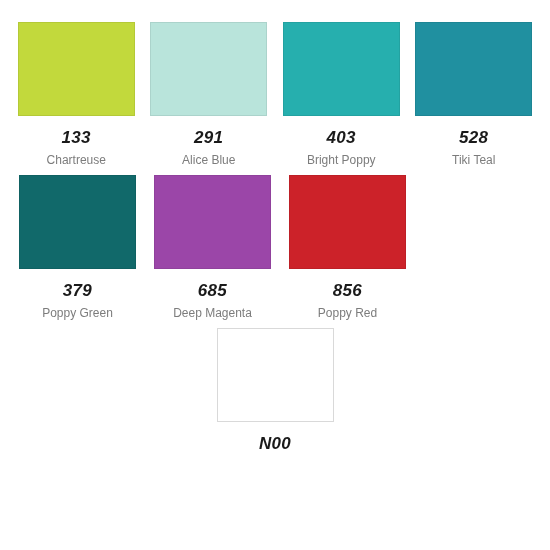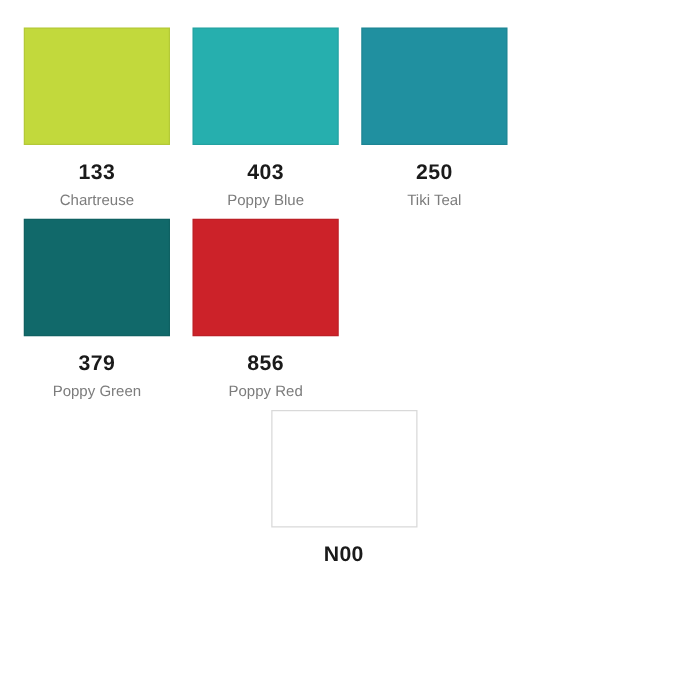--- a/index.html
+++ b/index.html
@@ -49,20 +49,21 @@
     border: 1px solid #d9d9d9;
   }
   .swatch-code {
     margin-top: 13px;
     font-size: 17px;
     font-weight: bold;
     color: #1a1a1a;
     letter-spacing: 0.3px;
     line-height: 1.1;
     text-align: center;
+    font-style: italic;
   }
   .swatch-name {
     margin-top: 6px;
     font-size: 12px;
     font-weight: normal;
     color: #7c7c7c;
     line-height: 1.1;
     text-align: right;
     white-space: nowrap;
   }
@@ -71,35 +72,45 @@
 <body>
 
 <div id="swatch-chart">
     <div class="swatch-row">
       <div class="swatch-cell">
         <div class="swatch-color" style="background-color: rgb(194, 217, 60);"></div>
         <div class="swatch-code">133</div>
         <div class="swatch-name">Chartreuse</div>
       </div>
       <div class="swatch-cell">
+        <div class="swatch-color" style="background-color: rgb(185, 228, 219);"></div>
+        <div class="swatch-code">291</div>
+        <div class="swatch-name">Alice Blue</div>
+      </div>
+      <div class="swatch-cell">
         <div class="swatch-color" style="background-color: rgb(38, 175, 174);"></div>
         <div class="swatch-code">403</div>
-        <div class="swatch-name">Poppy Blue</div>
+        <div class="swatch-name">Bright Poppy</div>
       </div>
       <div class="swatch-cell">
         <div class="swatch-color" style="background-color: rgb(32, 144, 160);"></div>
-        <div class="swatch-code">250</div>
+        <div class="swatch-code">528</div>
         <div class="swatch-name">Tiki Teal</div>
       </div>
     </div>
     <div class="swatch-row">
       <div class="swatch-cell">
         <div class="swatch-color" style="background-color: rgb(17, 105, 106);"></div>
         <div class="swatch-code">379</div>
         <div class="swatch-name">Poppy Green</div>
+      </div>
+      <div class="swatch-cell">
+        <div class="swatch-color" style="background-color: rgb(155, 70, 168);"></div>
+        <div class="swatch-code">685</div>
+        <div class="swatch-name">Deep Magenta</div>
       </div>
       <div class="swatch-cell">
         <div class="swatch-color" style="background-color: rgb(204, 34, 41);"></div>
         <div class="swatch-code">856</div>
         <div class="swatch-name">Poppy Red</div>
       </div>
     </div>
     <div class="swatch-row centered">
       <div class="swatch-cell">
         <div class="swatch-color bordered" style="background-color: rgb(255, 255, 255);"></div>

